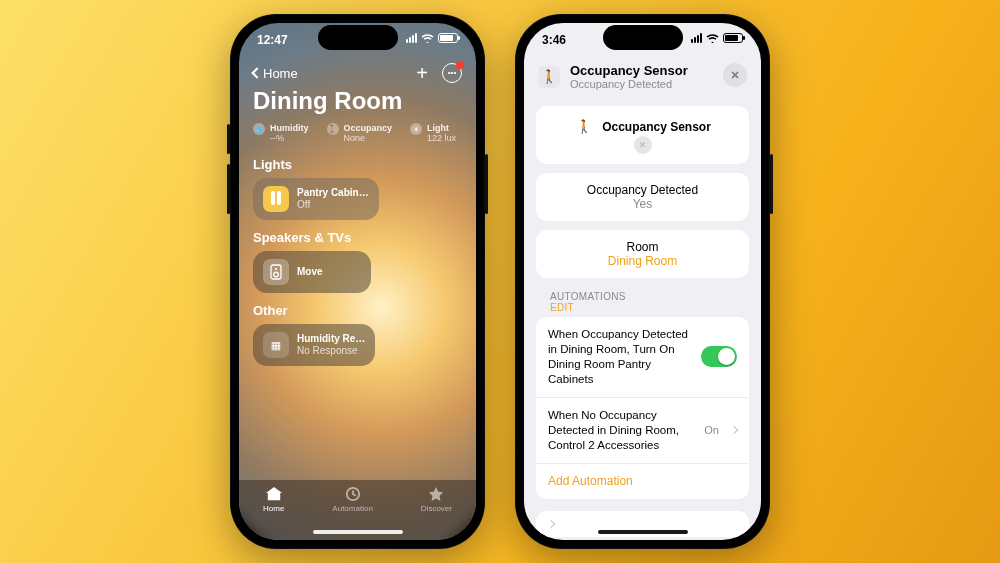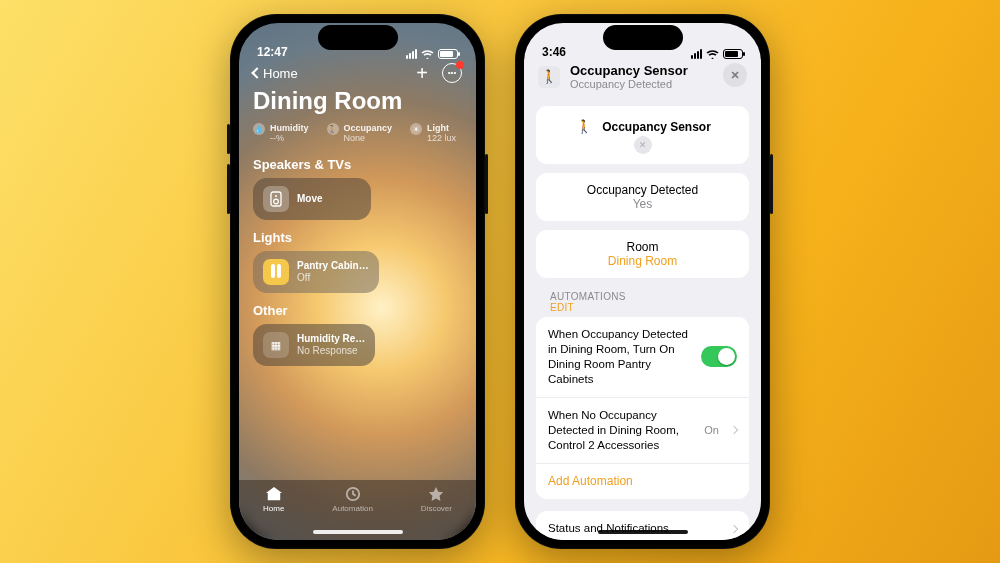--- a/index.html
+++ b/index.html
@@ -8,21 +8,21 @@
   .phone { width: 255px; height: 535px; border-radius: 46px; background: #000; padding: 9px; position: relative; box-shadow: 0 12px 40px rgba(0,0,0,.35), inset 0 0 2px rgba(255,255,255,.2); }
   .phone:before, .phone:after { content:""; position:absolute; background:#111; border-radius: 2px; }
   .phone.left:before { left:-3px; top:110px; width:3px; height:30px; }
   .phone.left:after  { left:-3px; top:150px; width:3px; height:50px; }
   .phone .btn-r { position:absolute; right:-3px; top:140px; width:3px; height:60px; background:#111; border-radius:2px; }
   .screen { width: 100%; height: 100%; border-radius: 39px; overflow: hidden; position: relative; }
   .notch { position: absolute; top: 11px; left: 50%; transform: translateX(-50%); width: 80px; height: 25px; background:#000; border-radius: 14px; z-index: 50; }
 
   
   .screen.home { background: radial-gradient(circle at 60% 55%, #fff1c6 0%, #f6c96f 20%, #d2995a 40%, #8e7a63 65%, #6b7b87 85%, #5e7383 100%); }
-  .status { position: relative; height: 36px; display:flex; align-items:flex-end; justify-content:space-between; padding: 10px 18px 0; color:#fff; font-size: 12px; font-weight:600; z-index:40;gap:27px; }
+  .status { position: relative; height: 36px; display:flex; align-items:flex-start; justify-content:space-between; padding: 10px 18px 0; color:#fff; font-size: 12px; font-weight:600; z-index:40;gap:27px; }
   .status.dark { color:#000; }
   .status .right { display:flex; align-items:center; gap:4px; }
   .sig { display:flex; align-items:flex-end; gap:1px; }
   .sig span{ width:2px; background:currentColor; border-radius:1px; }
   .sig span:nth-child(1){height:4px}.sig span:nth-child(2){height:6px}.sig span:nth-child(3){height:8px}.sig span:nth-child(4){height:10px}
   .wifi { width:13px; height:10px; position:relative; }
   .wifi:before{content:"";position:absolute;inset:0;border:2px solid currentColor;border-color:currentColor transparent transparent transparent;border-radius:50% 50% 0 0/100% 100% 0 0;}
   .batt { width:20px; height:10px; border:1px solid currentColor; border-radius:3px; position:relative; }
   .batt:before{content:"";position:absolute;right:-3px;top:2px;width:2px;height:4px;background:currentColor;border-radius:1px;}
   .batt:after{content:"";position:absolute;left:1px;top:1px;bottom:1px;width:70%;background:currentColor;border-radius:1px;}
@@ -147,47 +147,47 @@
           <span class="ico">🚶</span>
           <span class="txt"><span class="lab">Occupancy</span><br><span class="val">None</span></span>
         </div>
         <div class="metric">
           <span class="ico">☀</span>
           <span class="txt"><span class="lab">Light</span><br><span class="val">122 lux</span></span>
         </div>
       </div>
 
       <div class="sect">
+        <h3>Lights</h3>
+        <div class="tile pantry">
+          <span class="picon bulb">
+            <svg width="14" height="18" viewBox="0 0 14 18">
+                <rect x="2" y="1" width="4" height="14" rx="2" fill="#fff"></rect>
+                <rect x="8" y="1" width="4" height="14" rx="2" fill="#fff"></rect>
+              </svg>
+          </span>
+          <span class="ptxt">
+            <span class="nm">Pantry Cabin…</span>
+            <span class="st">Off</span>
+          </span>
+        </div>
+      </div>
+
+      <div class="sect">
         <h3>Speakers &amp; TVs</h3>
         <div class="tile">
           <span class="picon spk">
             <svg width="12" height="16" viewBox="0 0 12 16">
                 <rect x="1" y="1" width="10" height="14" rx="2" fill="none" stroke="#fff" stroke-width="1.3"></rect>
                 <circle cx="6" cy="5" r="1" fill="#fff"></circle>
                 <circle cx="6" cy="10.5" r="2.3" fill="none" stroke="#fff" stroke-width="1.3"></circle>
               </svg>
           </span>
           <span class="ptxt">
             <span class="nm">Move</span>
-          </span>
-        </div>
-      </div>
-
-      <div class="sect">
-        <h3>Lights</h3>
-        <div class="tile pantry">
-          <span class="picon bulb">
-            <svg width="14" height="18" viewBox="0 0 14 18">
-                <rect x="2" y="1" width="4" height="14" rx="2" fill="#fff"></rect>
-                <rect x="8" y="1" width="4" height="14" rx="2" fill="#fff"></rect>
-              </svg>
-          </span>
-          <span class="ptxt">
-            <span class="nm">Pantry Cabin…</span>
-            <span class="st">Off</span>
           </span>
         </div>
       </div>
 
       <div class="sect">
         <h3>Other</h3>
         <div class="tile">
           <span class="picon oth">▦</span>
           <span class="ptxt">
             <span class="nm">Humidity Re…</span>
@@ -282,21 +282,20 @@
             <span class="onlbl">On</span>
             <span class="chevr"></span>
           </div>
           <div class="lrow">
             <span class="addauto">Add Automation</span>
           </div>
         </div>
 
         <div class="list">
           <div class="lrow">
-            <span class="lt">Status and Notifications</span>
             <span class="chevr"></span>
           </div>
         </div>
 
         <div class="mflabel">MANUFACTURER</div>
       </div>
 
       <div class="homebar dark"></div>
     </div>
   </div>

